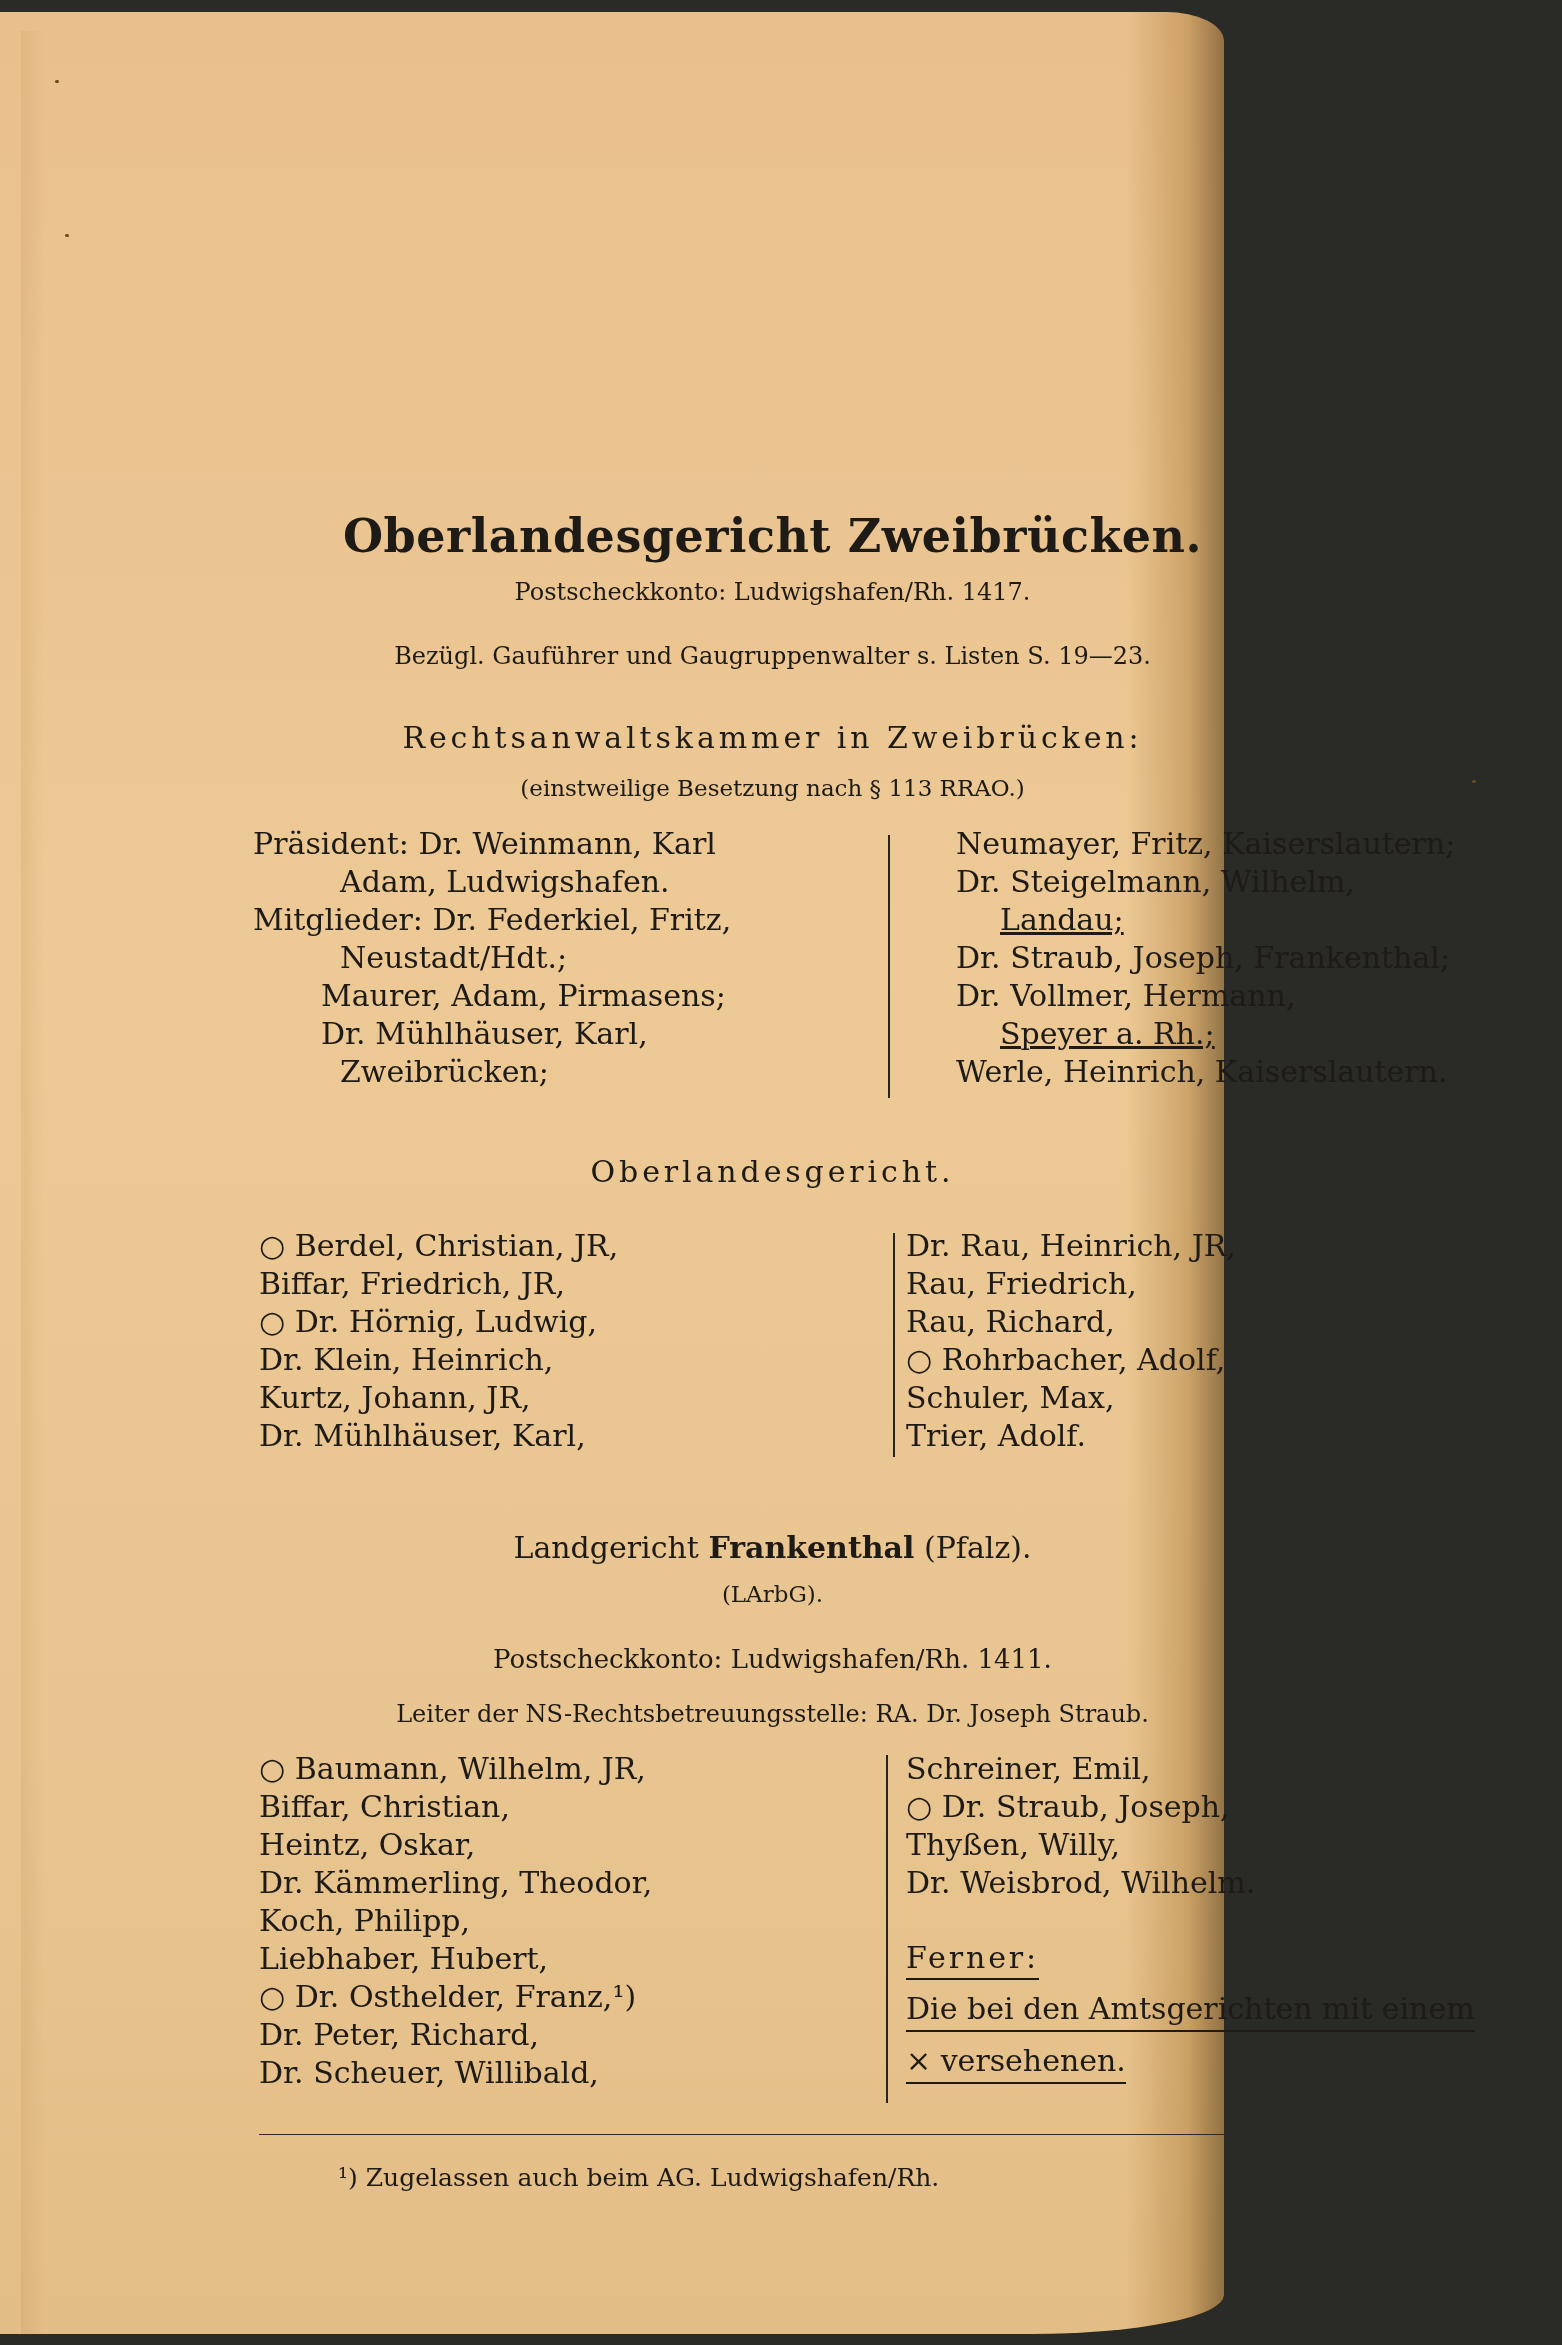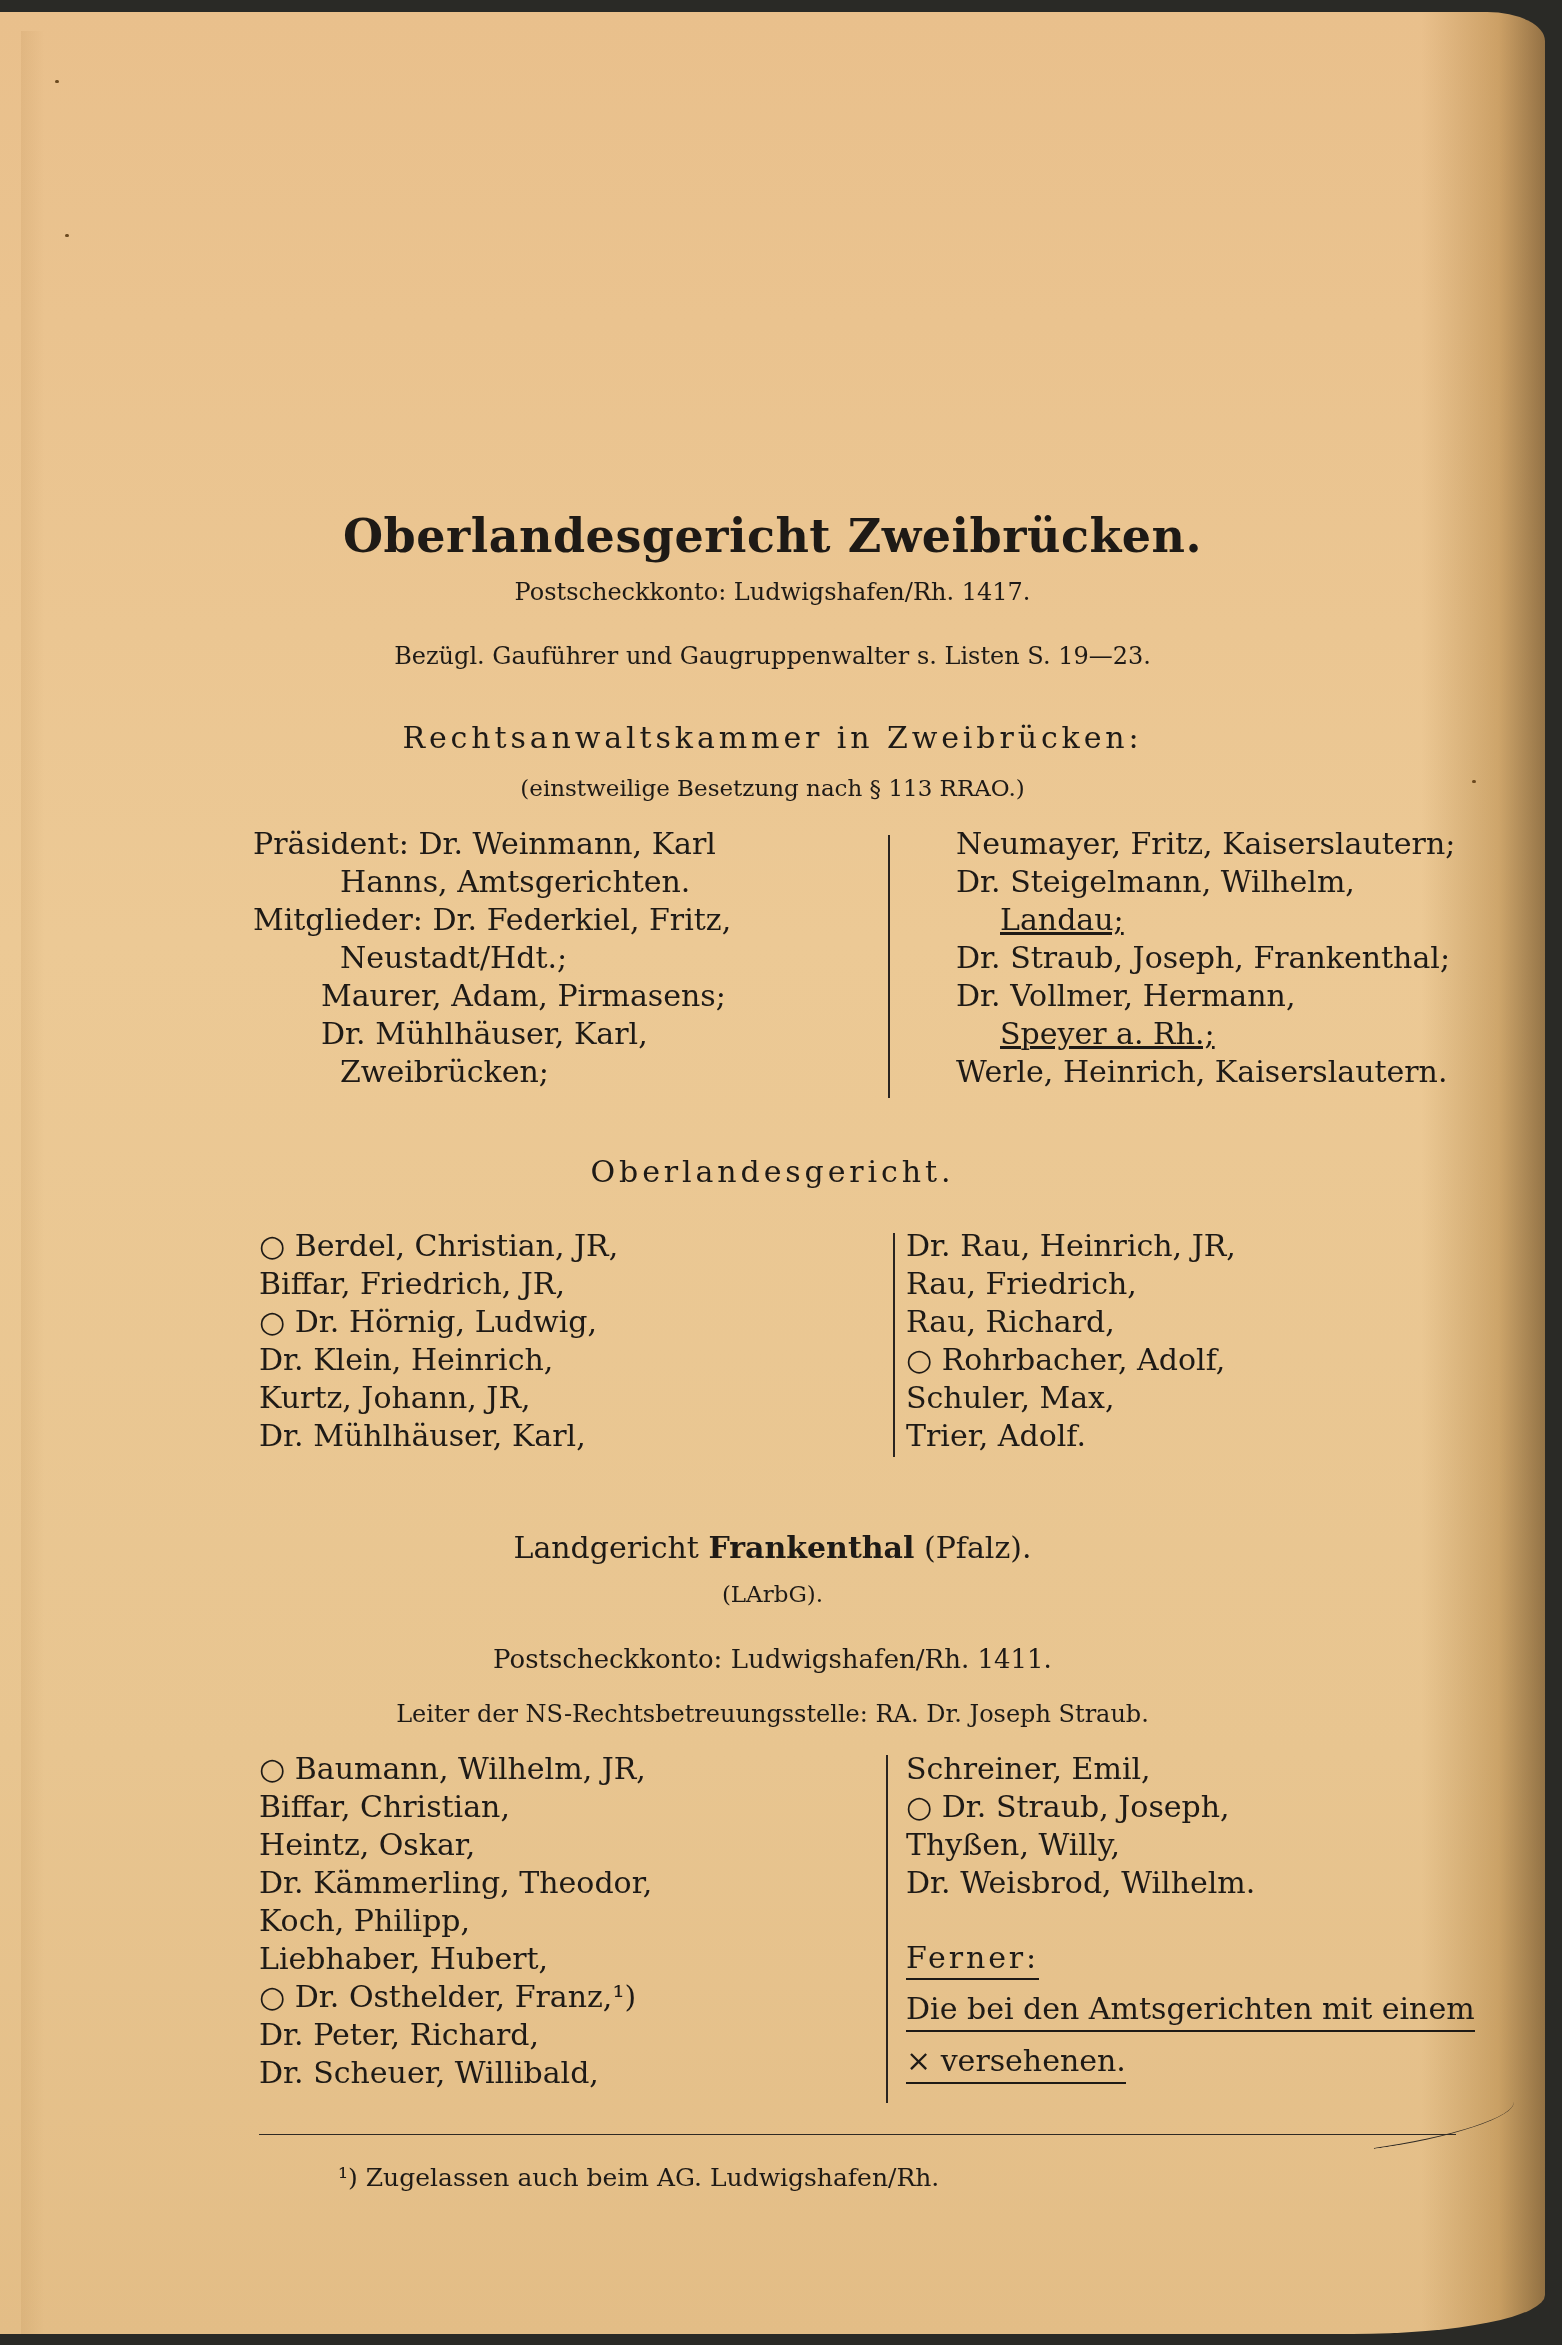--- a/index.html
+++ b/index.html
@@ -3,21 +3,21 @@
 <meta charset="utf-8">
 <style>
   html, body { margin: 0; padding: 0; }
   body {
     width: 1562px; height: 2345px; position: relative; overflow: hidden;
     background: #2a2a26;
     font-family: "DejaVu Serif", serif;
     color: #1e1a16;
   }
   .page {
-    position: absolute; left: 0; top: 11.6px; width: 1545px; height: 2322px;
+    position: absolute; left: 0; top: 11.6px; width: 1224px; height: 2322px;
     background:
       linear-gradient(90deg, rgba(0,0,0,0) 0%, rgba(0,0,0,0) 92%, rgba(150,100,30,0.35) 97%, rgba(90,60,20,0.6) 100%),
       linear-gradient(180deg, #e9c08c 0%, #ecc995 40%, #e8c590 75%, #e3bd86 100%);
     border-top-right-radius: 58px 29px;
     border-bottom-right-radius: 193px 39px;
   }
   .page::before {
     content: ""; position: absolute; left: 21px; top: 19.3px; bottom: 0; width: 39px;
     background: linear-gradient(90deg, rgba(160,110,50,0.12), rgba(0,0,0,0) 60%);
   }
@@ -57,21 +57,21 @@
 
   <div class="center title">Oberlandesgericht Zweibrücken.</div>
   <div class="center sub1">Postscheckkonto: Ludwigshafen/Rh. 1417.</div>
   <div class="center sub2">Bezügl. Gauführer und Gaugruppenwalter s. Listen S. 19—23.</div>
 
   <div class="center h2">Rechtsanwaltskammer in Zweibrücken:</div>
   <div class="center h2sub">(einstweilige Besetzung nach § 113 RRAO.)</div>
 
   <div class="col" style="left:253px; top:813px;">
     <div class="line">Präsident: Dr. Weinmann, Karl</div>
-    <div class="line ind1">Hanns, Amtsgerichten.</div>
+    <div class="line ind1">Adam, Ludwigshafen.</div>
     <div class="line">Mitglieder: Dr. Federkiel, Fritz,</div>
     <div class="line ind1">Neustadt/Hdt.;</div>
     <div class="line ind2">Maurer, Adam, Pirmasens;</div>
     <div class="line ind2">Dr. Mühlhäuser, Karl,</div>
     <div class="line ind1">Zweibrücken;</div>
   </div>
   <div class="vline" style="left:888px; top:823px; height:263px;"></div>
   <div class="col" style="left:956px; top:813px;">
     <div class="line">Neumayer, Fritz, Kaiserslautern;</div>
     <div class="line">Dr. Steigelmann, Wilhelm,</div>

